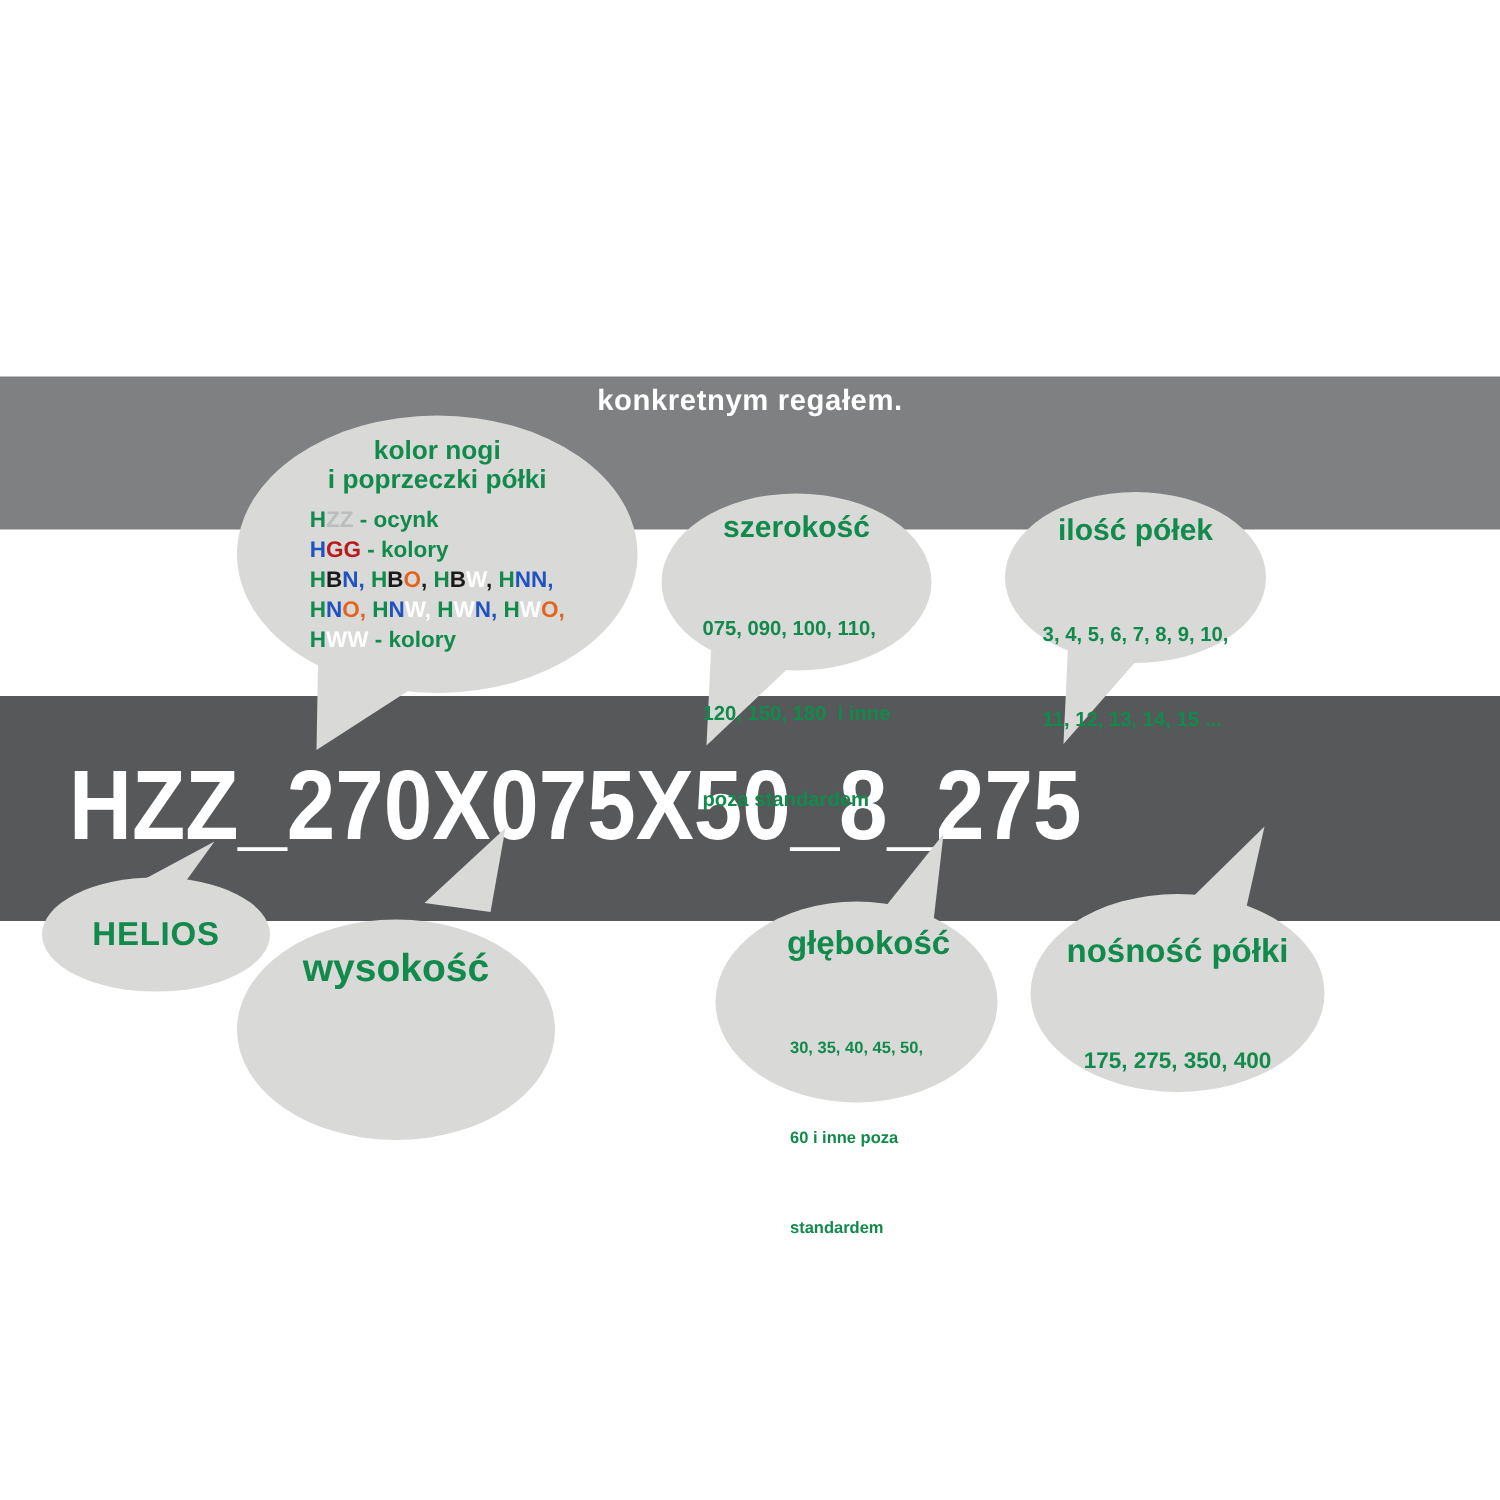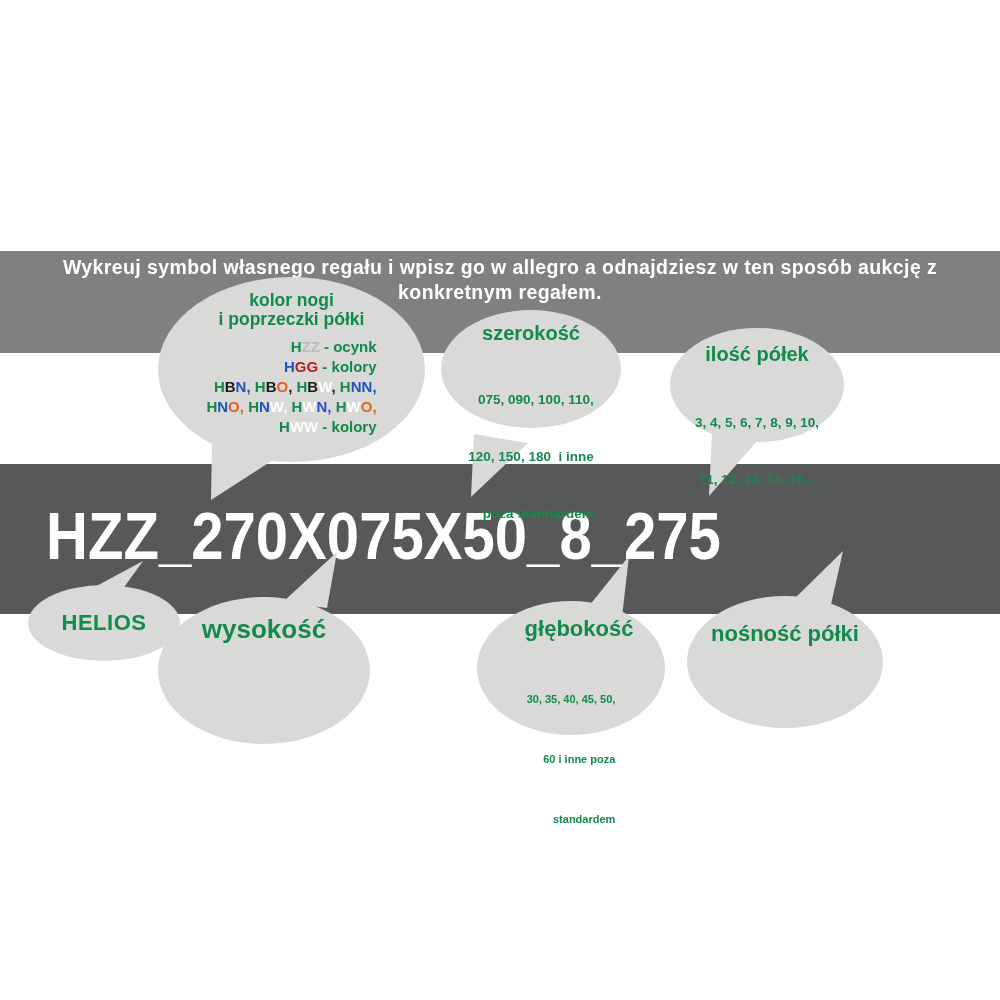--- a/index.html
+++ b/index.html
@@ -18,59 +18,58 @@
   }
   .symbol{
     color:#ffffff;font-weight:800;font-size:66px;letter-spacing:0;
     transform:scaleX(0.88);transform-origin:center;white-space:nowrap;
     margin-top:-6px;
   }
   #tails{position:absolute;left:0;top:0;z-index:2;pointer-events:none;}
   .bubble{
     position:absolute;background:var(--bubble,#d9d9d8);border-radius:50%;
     z-index:3;display:flex;flex-direction:column;align-items:center;
-    text-align:right;box-sizing:border-box;
+    text-align:left;box-sizing:border-box;
   }
   .bubble .title{font-weight:700;color:var(--green,#128a4c);}
   .rich, .vals{font-weight:700;white-space:pre-wrap;}
   
   #bubble-kolor{left:158px;top:277px;width:267px;height:185px;padding-top:14px;}
   #bubble-kolor .title{font-size:17.5px;line-height:19px;}
   #bubble-kolor .codes{margin-top:8px;}
   #bubble-kolor .rich{font-size:15px;line-height:20px;}
   
-  #bubble-szerokosc{left:441px;top:310px;width:180px;height:118px;padding-top:12px;}
+  #bubble-szerokosc{left:441px;top:329px;width:180px;height:118px;padding-top:12px;}
   #bubble-szerokosc .title{font-size:20px;line-height:22px;}
   #bubble-szerokosc .vals{margin-top:8px;font-size:13.5px;line-height:19px;color:var(--green,#128a4c);}
   
   #bubble-ilosc{left:670px;top:328px;width:174px;height:114px;padding-top:15px;}
   #bubble-ilosc .title{font-size:20px;line-height:22px;}
   #bubble-ilosc .vals{margin-top:10px;font-size:13.5px;line-height:19px;color:var(--green,#128a4c);}
   
   #bubble-helios{left:28px;top:585px;width:152px;height:76px;justify-content:center;}
   #bubble-helios .title{font-size:22px;letter-spacing:.5px;}
   
-  #bubble-wysokosc{left:158px;top:597px;width:212px;height:147px;padding-top:18px;}
+  #bubble-wysokosc{left:158px;top:613px;width:212px;height:147px;padding-top:18px;}
   #bubble-wysokosc .title{font-size:26px;line-height:28px;}
   #bubble-wysokosc .vals{margin-top:9px;font-size:15px;line-height:21px;color:var(--green,#128a4c);}
   
   #bubble-glebokosc{left:477px;top:601px;width:188px;height:134px;padding-top:16px;}
   #bubble-glebokosc .title{font-size:22px;line-height:24px;margin-left:16px;}
   #bubble-glebokosc .vals{margin-top:8px;font-size:11px;line-height:20px;color:var(--green,#128a4c);}
   
   #bubble-nosnosc{left:687px;top:596px;width:196px;height:132px;padding-top:26px;}
   #bubble-nosnosc .title{font-size:22px;line-height:24px;}
   #bubble-nosnosc .vals{margin-top:12px;font-size:15px;line-height:20px;color:var(--green,#128a4c);}
 </style>
 </head>
 <body>
 
 <div class="band" id="band-top">
   <div class="header-text">
-    <div>Wykreuj symbol własnego regału i wpisz go w allegro a odnajdziesz w ten sposób aukcję z</div>
     <div>konkretnym regałem.</div>
   </div>
 </div>
 
 <div class="band" id="band-dark">
   <div class="symbol">HZZ_270X075X50_8_275</div>
 </div>
 
 <svg id="tails" width="1000" height="1000" viewBox="0 0 1000 1000">
   <polygon points="212,443 287,451 211,500" fill="#d9d9d8"></polygon>
@@ -123,13 +122,16 @@
   <div class="title">głębokość</div>
   <div class="vals">
     <div>30, 35, 40, 45, 50,</div>
     <div>60 i inne poza</div>
     <div>standardem</div>
   </div>
 </div>
 
 <div class="bubble" id="bubble-nosnosc">
   <div class="title">nośność półki</div>
+  <div class="vals">
+    <div>175, 275, 350, 400</div>
+  </div>
 </div>
 
 </body></html>

